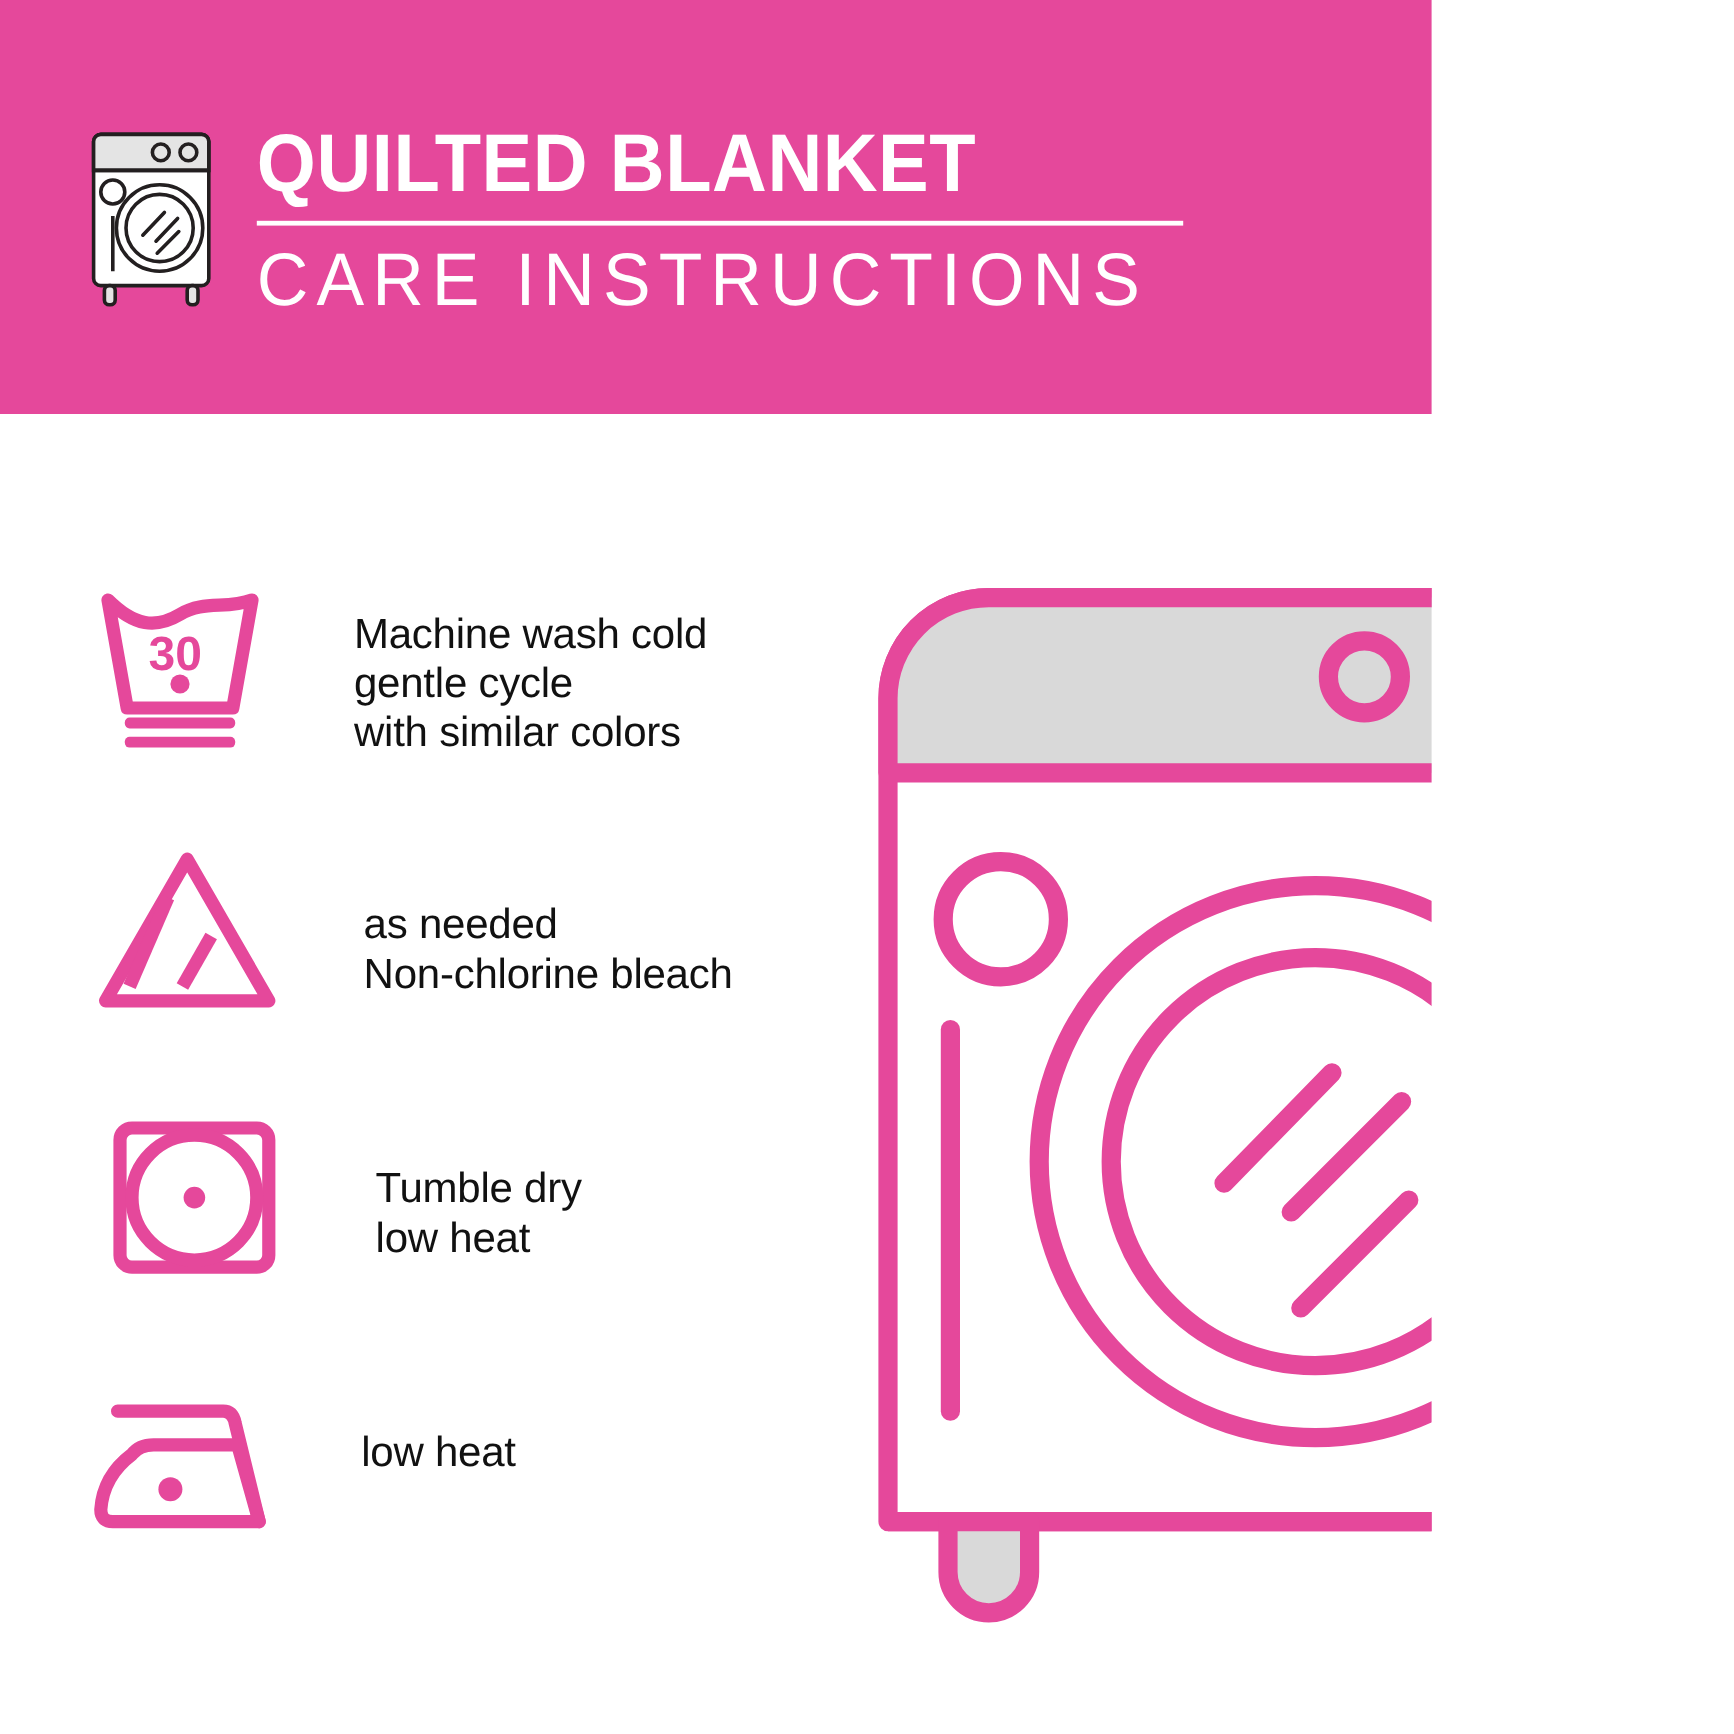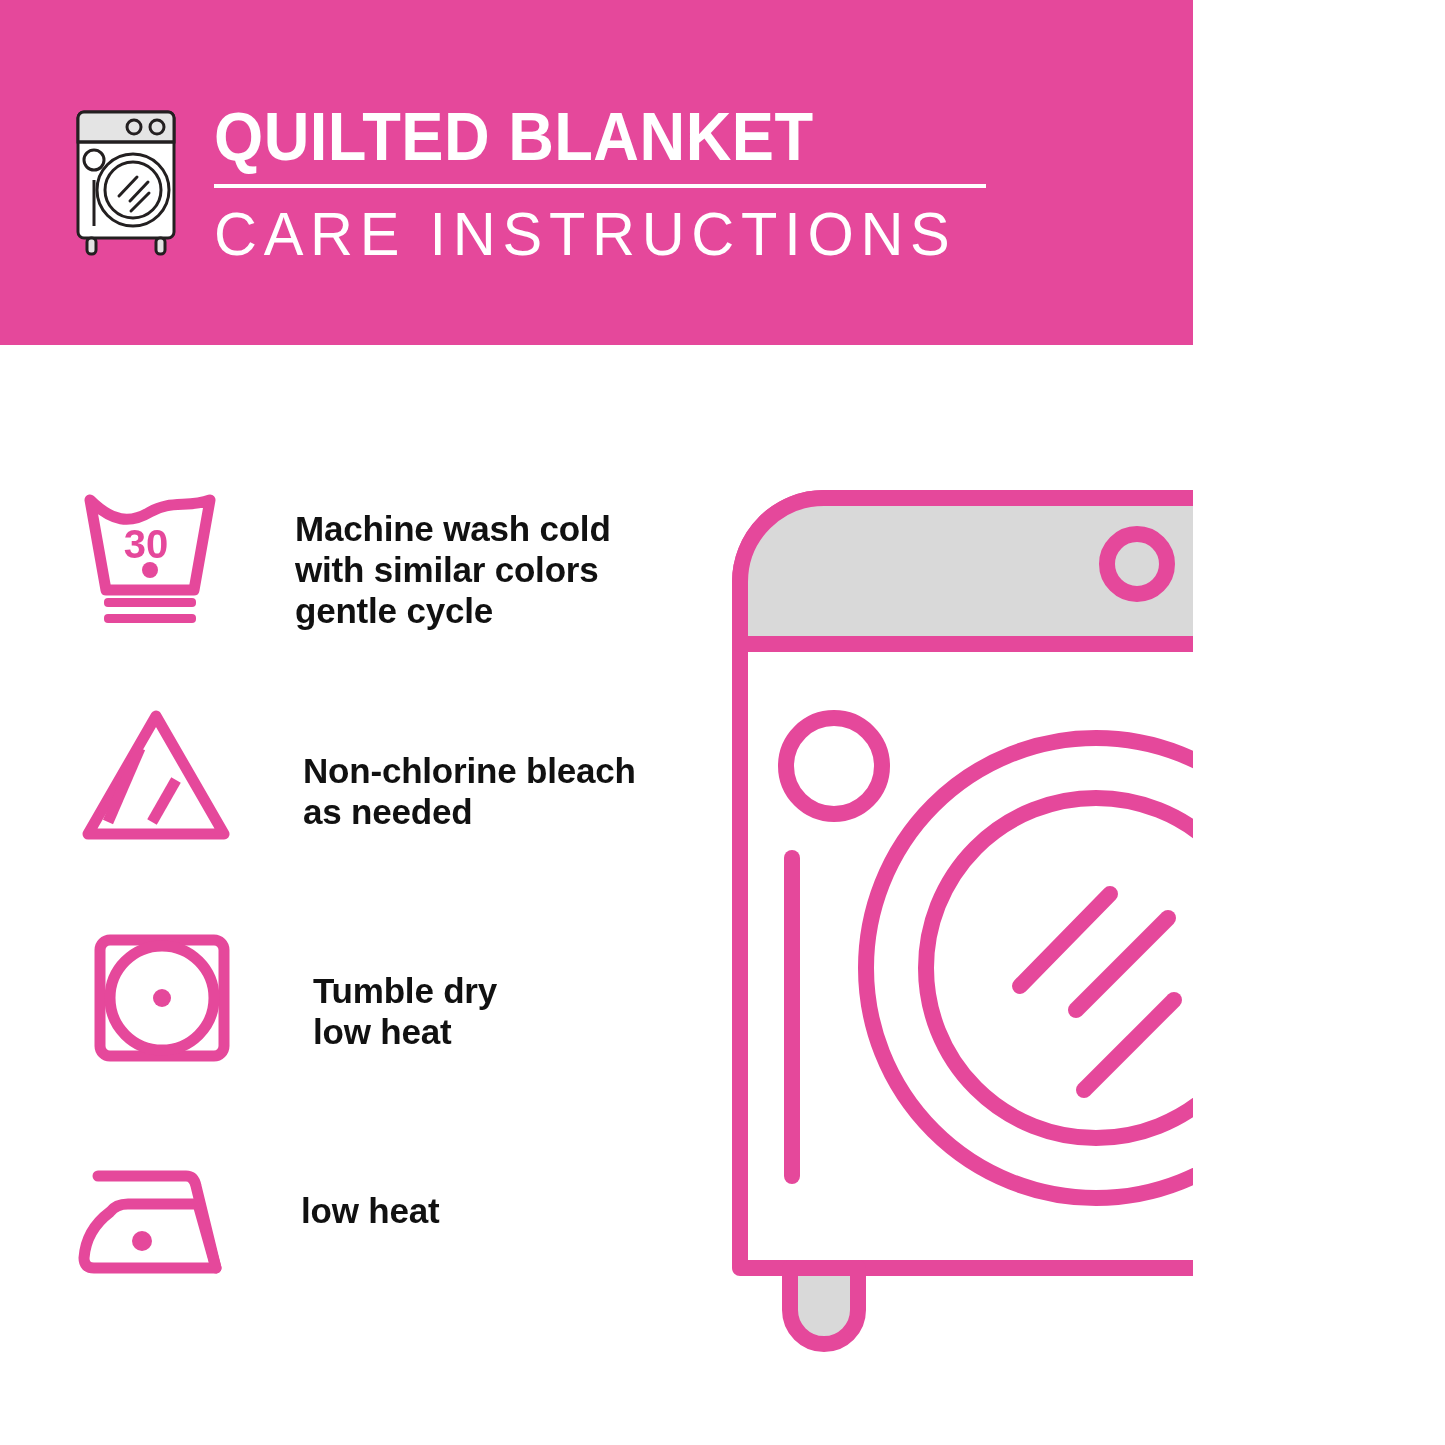--- a/index.html
+++ b/index.html
@@ -103,21 +103,21 @@
   .care-symbol svg { display: block; }
   .care-text {
     flex: 1 1 auto;
     margin-left: 65px;
     font-family: "Liberation Sans", sans-serif;
     font-size: 35px;
     line-height: 41px;
     color: #111111;
     letter-spacing: -0.2px;
   }
-  .care-text .line { display: block; white-space: nowrap; font-weight: bold; }
+  .care-text .line { display: block; white-space: nowrap; }
 
   .row-wash .care-text   { padding-top: 30px; }
   .row-bleach .care-text { padding-top: 50px; }
   .row-dry .care-text    { padding-top: 48px; }
   .row-iron .care-text   { padding-top: 46px; }
 
   .row-bleach .care-symbol { padding-left: 8px; }
   .row-dry .care-symbol    { padding-left: 18px; }
   .row-iron .care-symbol   { padding-left: 6px; }
 
@@ -189,39 +189,39 @@
           <text x="76" y="80" font-family="Liberation Sans, sans-serif" font-size="40" font-weight="bold" fill="#E5489B" text-anchor="middle">30</text>
 
           <circle cx="80" cy="92" r="8" fill="#E5489B"></circle>
 
           <rect x="34" y="120" width="92" height="9" rx="4" fill="#E5489B"></rect>
           <rect x="34" y="136" width="92" height="9" rx="4" fill="#E5489B"></rect>
         </svg>
       </div>
       <div class="care-text">
         <span class="line">Machine wash cold</span>
+        <span class="line">gentle cycle</span>
         <span class="line">with similar colors</span>
-        <span class="line">gentle cycle</span>
       </div>
     </div>
 
     <div class="care-row row-bleach">
       <div class="care-symbol">
         <svg viewBox="0 0 160 150" width="160" height="150">
 
           <path d="M78 16 L146 134 L10 134 Z" fill="none" stroke="#E5489B" stroke-width="11" stroke-linejoin="round"></path>
 
           <line x1="62" y1="48" x2="30" y2="122" stroke="#E5489B" stroke-width="11" stroke-linecap="butt"></line>
 
           <line x1="98" y1="80" x2="74" y2="122" stroke="#E5489B" stroke-width="11" stroke-linecap="butt"></line>
         </svg>
       </div>
       <div class="care-text">
+        <span class="line">as needed</span>
         <span class="line">Non-chlorine bleach</span>
-        <span class="line">as needed</span>
       </div>
     </div>
 
     <div class="care-row row-dry">
       <div class="care-symbol">
         <svg viewBox="0 0 160 150" width="160" height="150">
           <rect x="12" y="18" width="124" height="116" rx="10" ry="10" fill="none" stroke="#E5489B" stroke-width="11"></rect>
           <ellipse cx="74" cy="76" rx="52" ry="52" fill="none" stroke="#E5489B" stroke-width="11"></ellipse>
           <circle cx="74" cy="76" r="9" fill="#E5489B"></circle>
         </svg>

